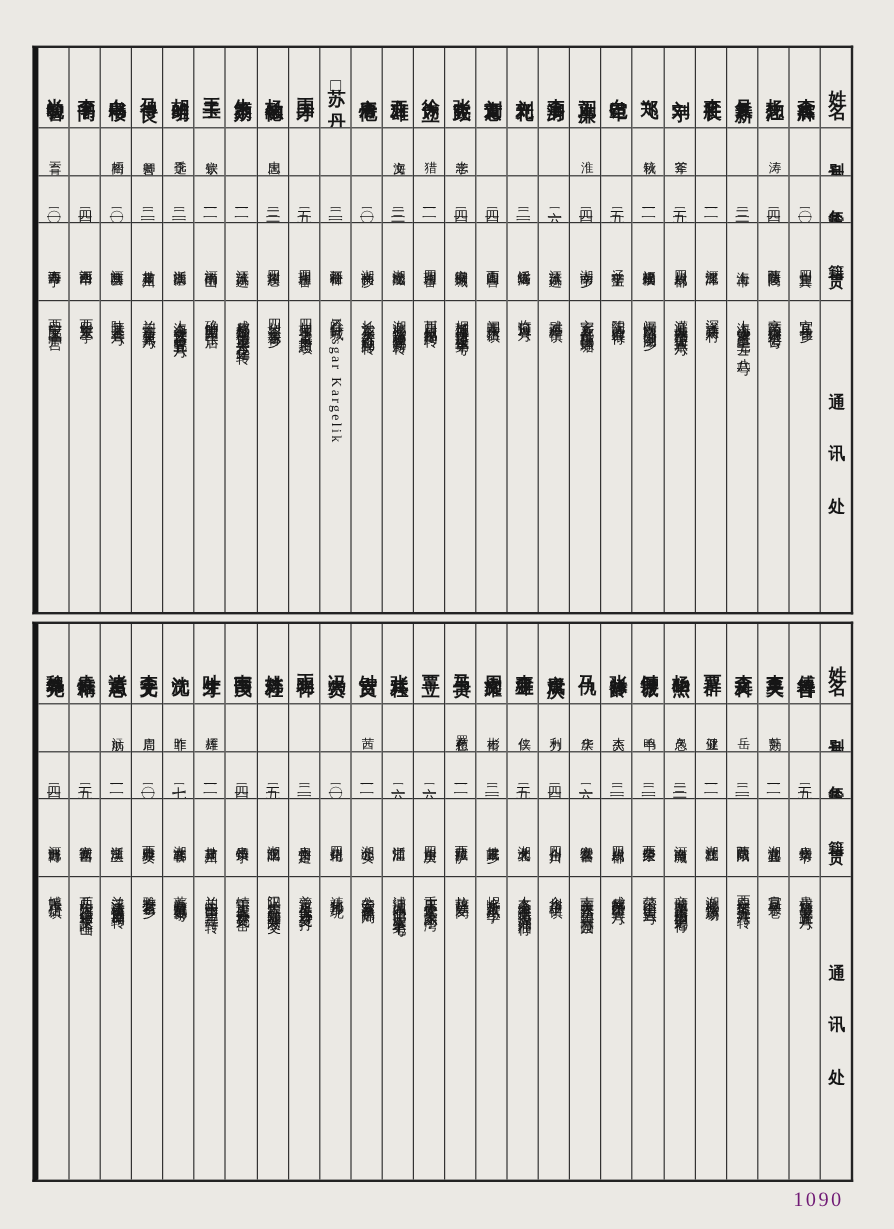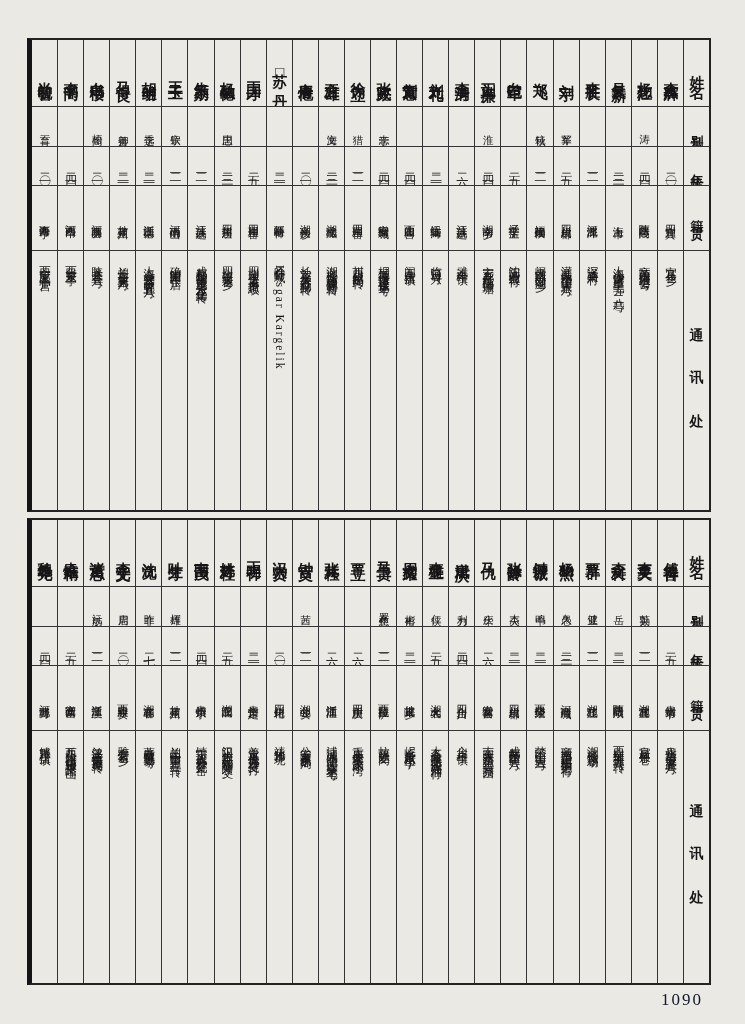--- a/index.html
+++ b/index.html
@@ -48,21 +48,21 @@
   .cell.addr   { flex:1 1 auto; font-size:11.5px; letter-spacing:2px; line-height:13px;
                  justify-content:flex-start; padding-top:6px; }
   .hdr { font-weight:bold; }
   .cell.hdr.name   { font-size:15px; letter-spacing:10px; }
   .cell.hdr.alias  { font-size:13px; letter-spacing:2px; }
   .cell.hdr.age    { font-size:13px; letter-spacing:2px; }
   .cell.hdr.native { font-size:13px; letter-spacing:8px; }
   .cell.hdr-addr   { font-size:14px; letter-spacing:44px; justify-content:center; padding-top:0; }
   .page-number {
     position:absolute; right:42px; bottom:14px;
-    font-size:17px; letter-spacing:2px; color:#0f172a;
+    font-size:17px; letter-spacing:2px; color:#701a75;
   }
 </style>
 </head>
 <body>
 
 <div class="page">
   <div class="table" id="table0">
       <div class="col">
         <div class="cell name hdr">姓名</div>
         <div class="cell alias hdr">别号</div>

